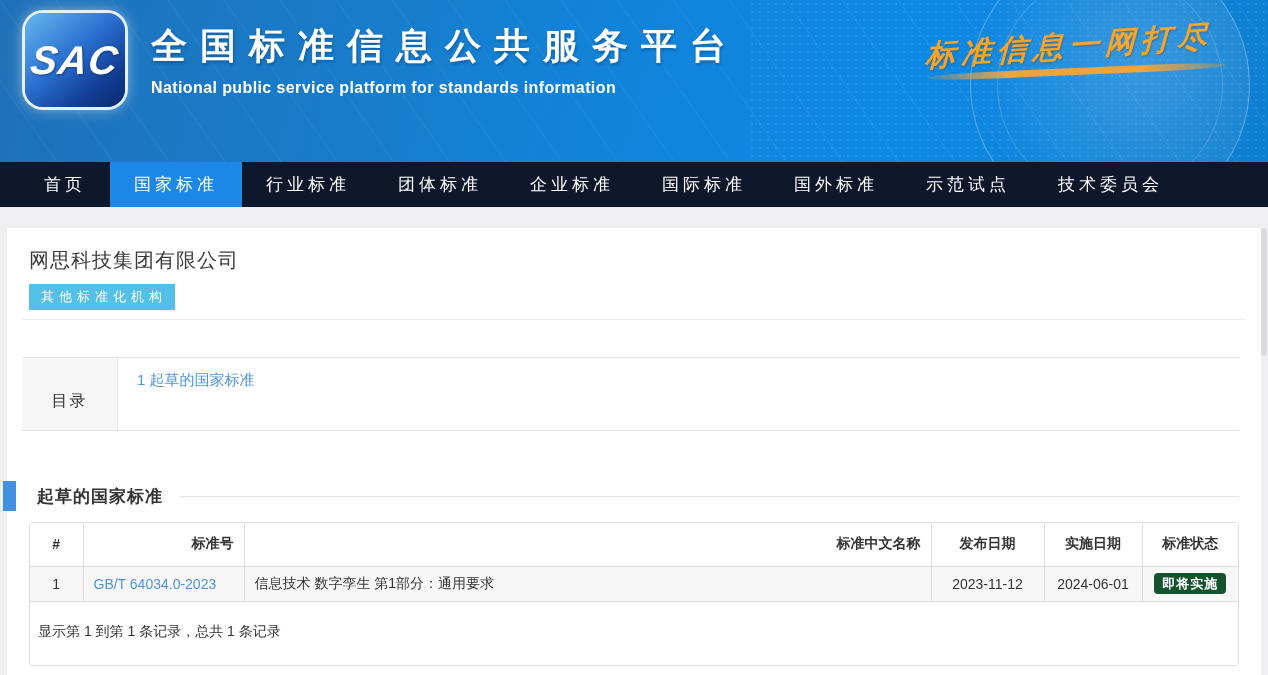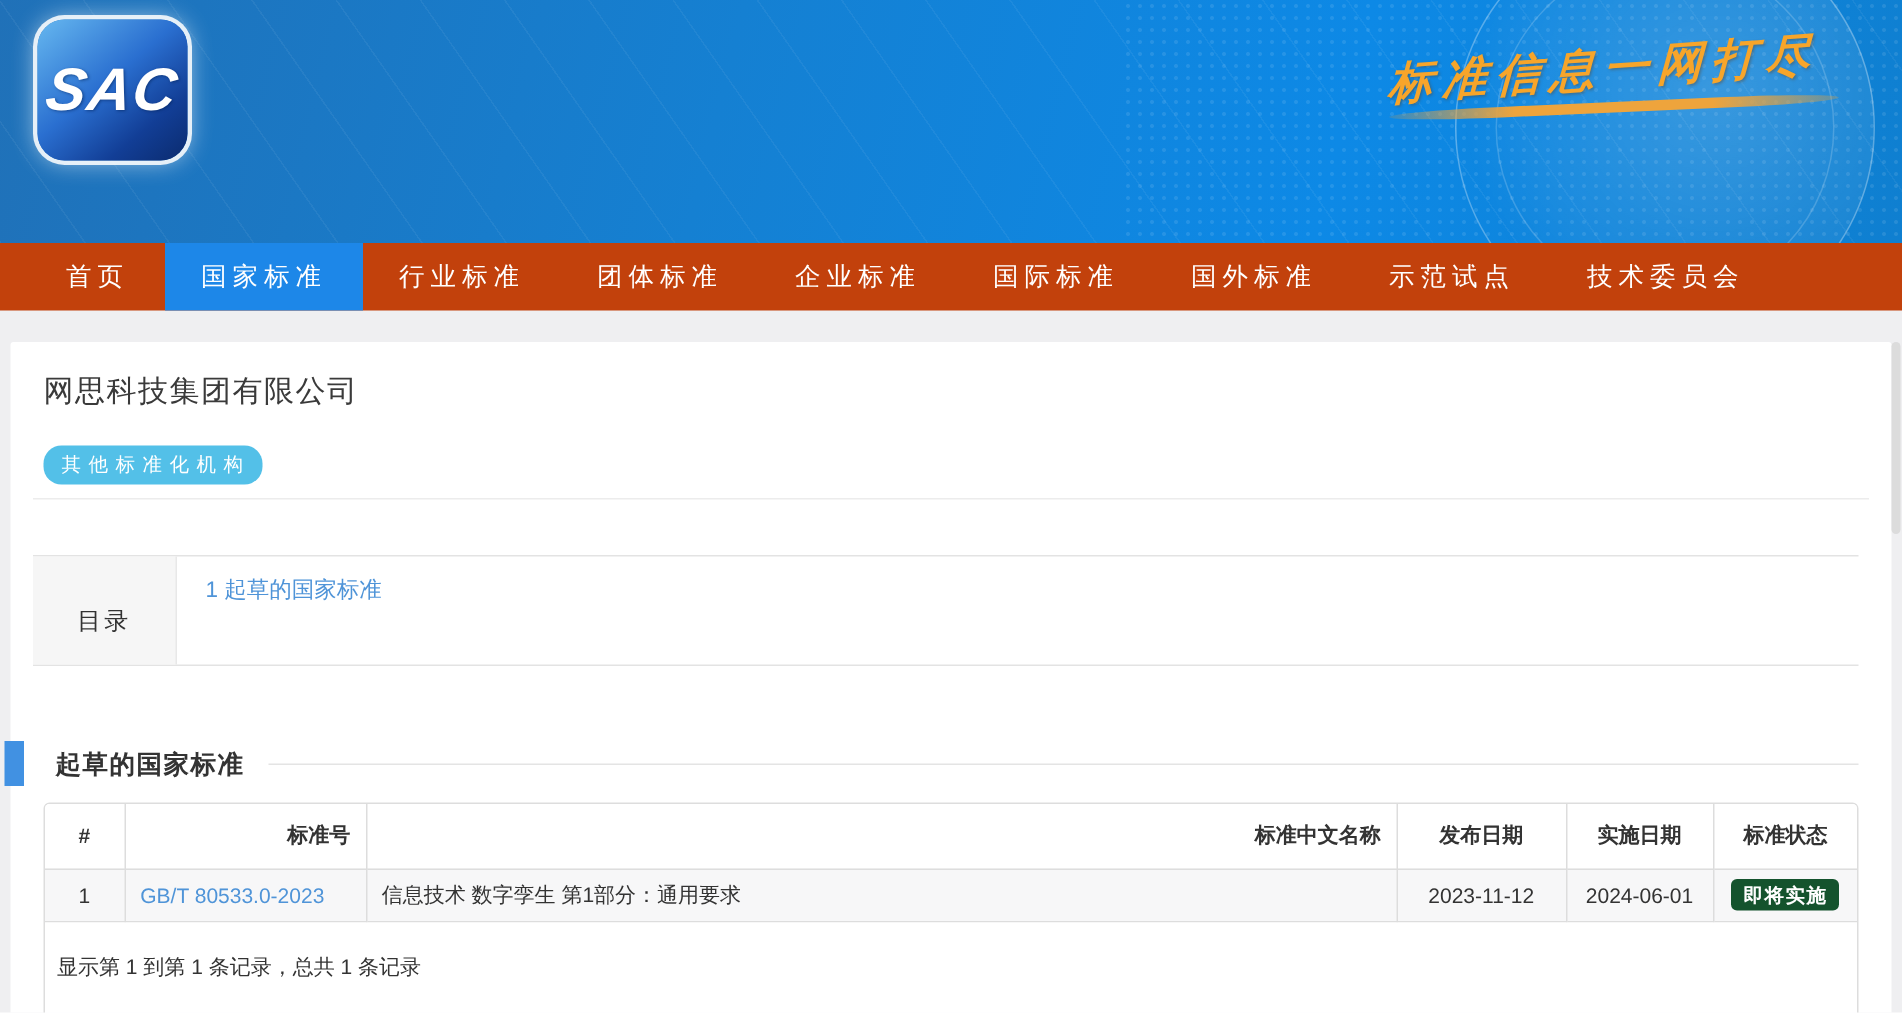--- a/index.html
+++ b/index.html
@@ -70,45 +70,45 @@
   }
   .slogan-underline {
     position:absolute; right:42px; top:68px; width:300px; height:7px;
     background:linear-gradient(90deg, rgba(244,160,40,0.15), #eea43c 28%, #eea43c 72%, rgba(244,160,40,0.25));
     border-radius:50%/100%;
     transform:rotate(-2.5deg);
   }
 
   
   .main-nav {
-    height:45px; background:#c2410c;
+    height:45px; background:#0f172a;
     display:flex; align-items:stretch; padding-left:20px;
   }
   .nav-item {
     color:#fff; font-size:17px; letter-spacing:4px;
     display:flex; align-items:center; padding:0 24px;
     cursor:pointer; white-space:nowrap;
   }
   .nav-item.active { background:#1d87e8; }
 
   
   .content-card {
     background:#fff;
     margin:21px 7px 0;
     height:506px;
     padding:14px 22px 0;
     border-radius:2px;
   }
   .company-block { padding-bottom:9px; border-bottom:1px solid #ececec; margin:0 -7px; padding-left:7px; }
   .company-name { font-size:20px; font-weight:400; color:#3a3a3a; letter-spacing:1px; margin-top:5px; }
   .org-badge {
-    display:inline-block; margin-top:23px;
+    display:inline-block; margin-top:10px;
     background:#53c0e8; color:#fff;
     font-size:13px; letter-spacing:5px;
-    padding:4px 8px 4px 12px; border-radius:12px;
+    padding:4px 8px 4px 12px; border-radius:0;
   }
 
   
   .toc {
     display:flex; margin:37px 0 0 -7px;
     border-top:1px solid #e3e3e3; border-bottom:1px solid #e3e3e3;
     height:74px;
   }
   .toc-label {
     width:96px; background:#f6f6f6; border-right:1px solid #e8e8e8;
@@ -159,20 +159,24 @@
 </head>
 <body>
 
 <div class="site-header">
   <div class="diag"></div>
   <div class="dots"></div>
   <div class="globe"></div>
   <div class="header-inner">
     <div class="sac-logo">
       <span>SAC</span>
+    </div>
+    <div class="title-block">
+      <div class="site-title">全国标准信息公共服务平台</div>
+      <div class="site-subtitle">National public service platform  for standards information</div>
     </div>
   </div>
   <div class="slogan">标准信息一网打尽</div>
   <div class="slogan-underline"></div>
 </div>
 
 <div class="main-nav">
   <div class="nav-item">首页</div>
   <div class="nav-item active">国家标准</div>
   <div class="nav-item">行业标准</div>
@@ -221,21 +225,21 @@
           <th>标准中文名称</th>
           <th class="cell-center">发布日期</th>
           <th class="cell-center">实施日期</th>
           <th class="cell-center">标准状态</th>
         </tr>
       </thead>
       <tbody>
         <tr>
           <td class="cell-center">1</td>
           <td>
-            <a class="link">GB/T 80533.0-2023</a>
+            <a class="link">GB/T 64034.0-2023</a>
           </td>
           <td>信息技术 数字孪生 第1部分：通用要求</td>
           <td class="cell-center">2023-11-12</td>
           <td class="cell-center">2024-06-01</td>
           <td class="cell-center">
             <span class="status-badge">即将实施</span>
           </td>
         </tr>
       </tbody>
     </table>

